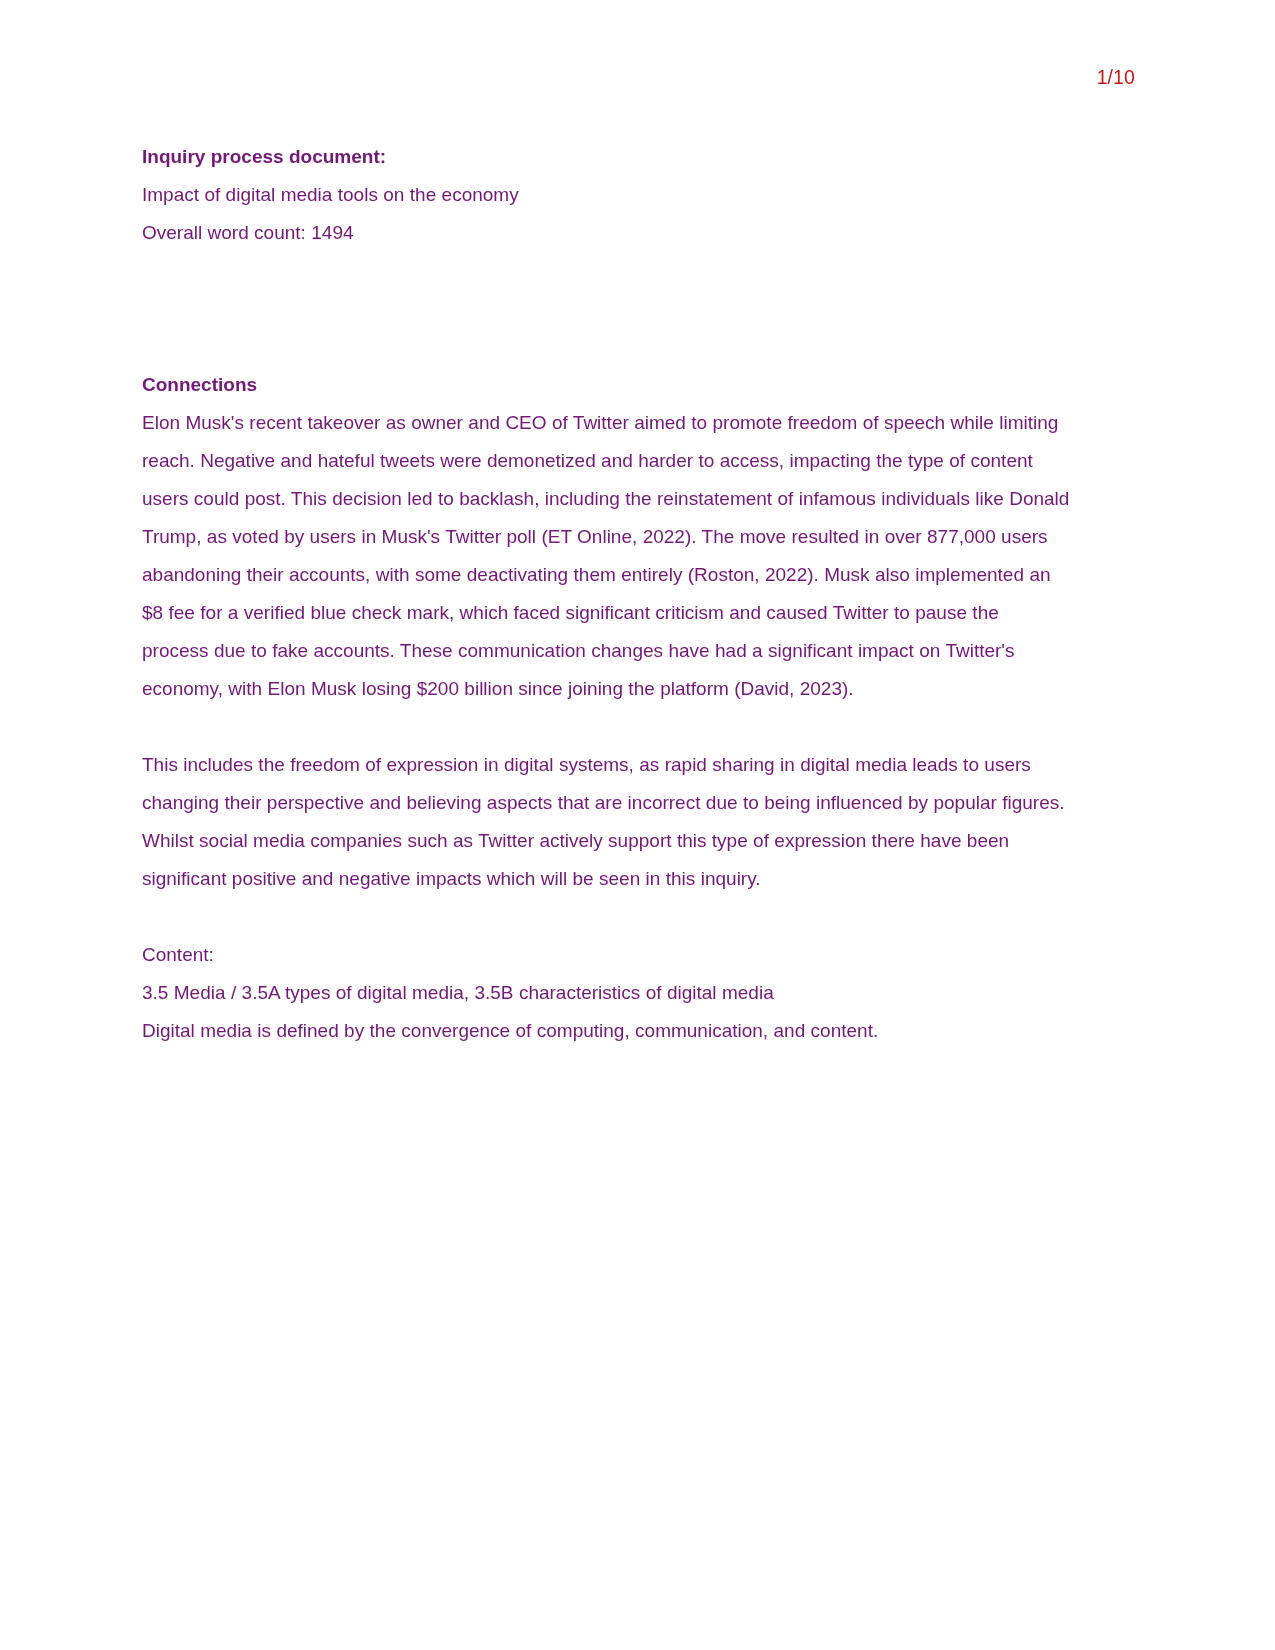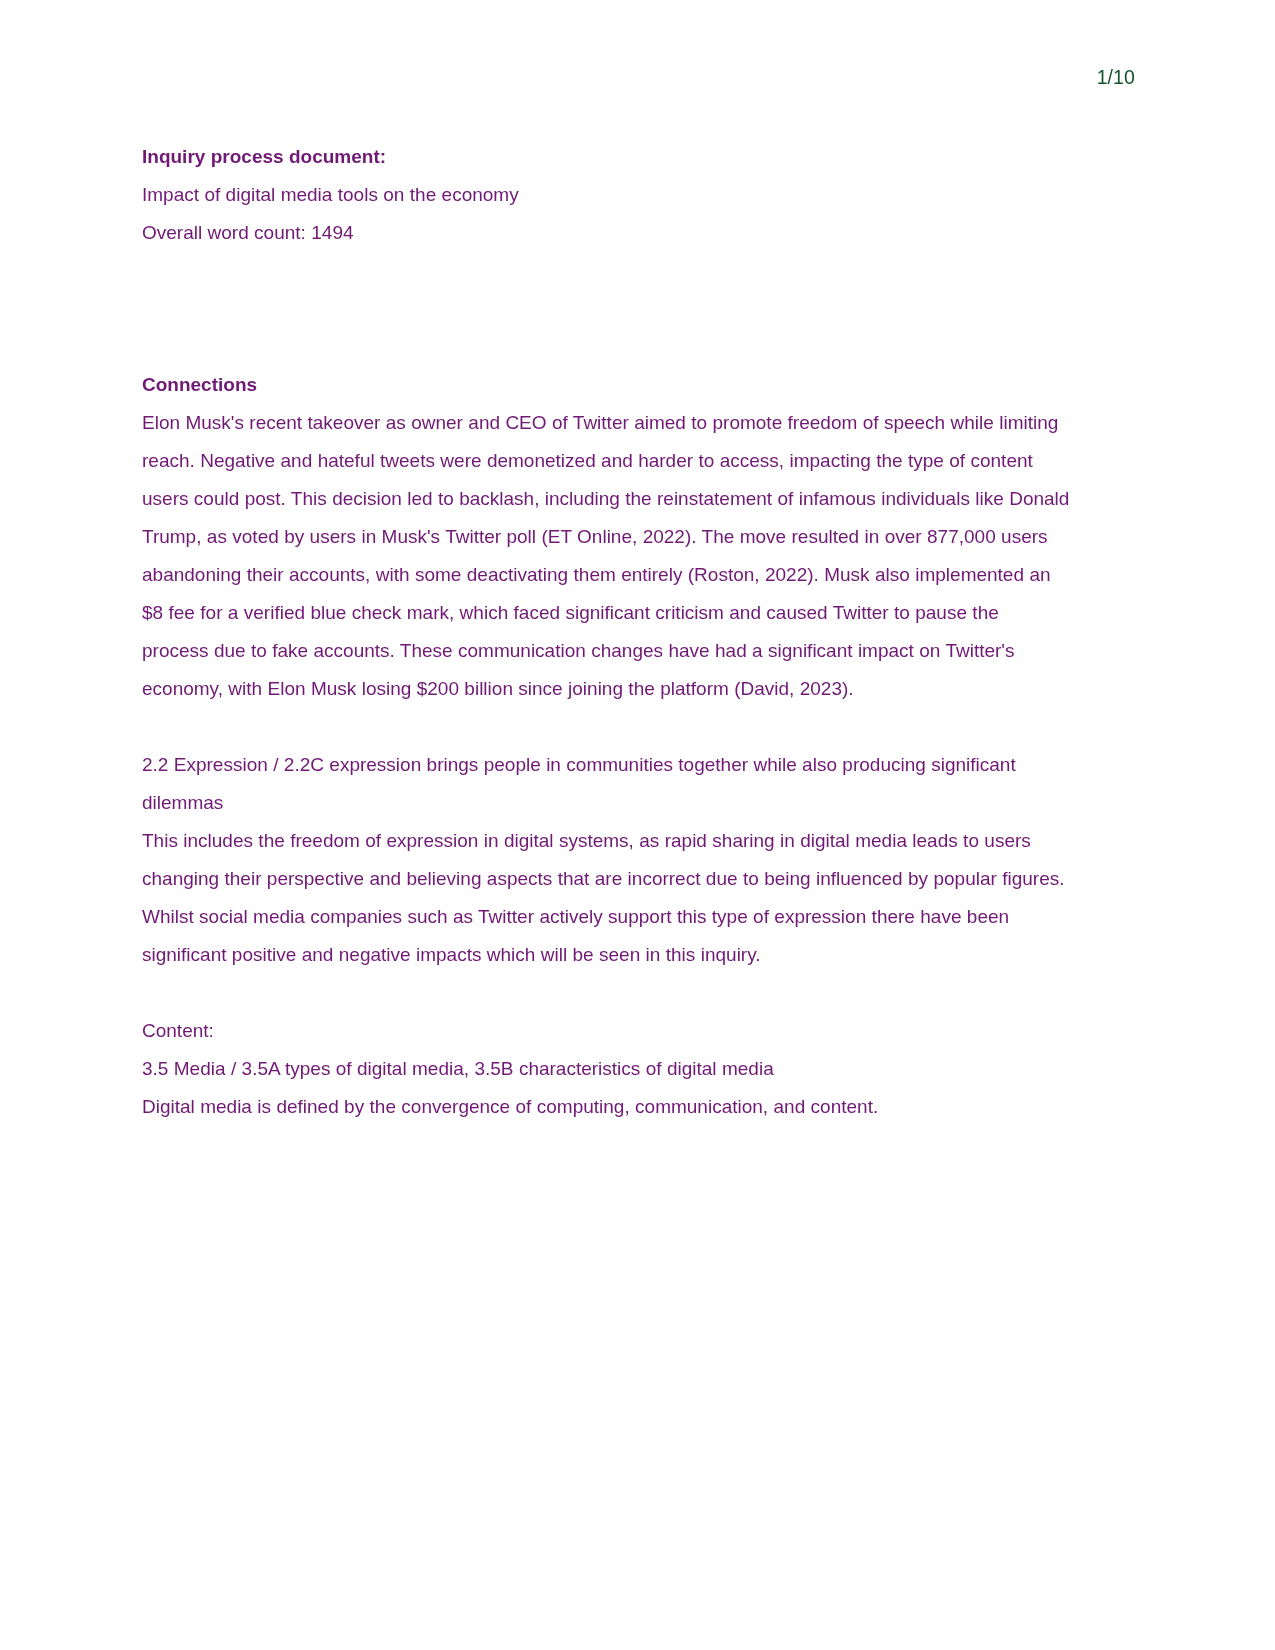--- a/index.html
+++ b/index.html
@@ -18,21 +18,21 @@
     background: #ffffff;
     box-sizing: border-box;
     overflow: hidden;
   }
   .page-number {
     position: absolute;
     top: 64px;
     right: 140px;
     font-size: 19.5px;
     line-height: 26px;
-    color: #14532d;
+    color: #b91c1c;
     letter-spacing: 0.1px;
   }
   .content {
     position: absolute;
     left: 142px;
     top: 138px;
     width: 928px;
   }
   p {
     margin: 0;
@@ -69,21 +69,20 @@
     <div class="spacer-line"></div>
 
 
     <div class="spacer-line"></div>
 
     <p class="heading">Connections</p>
     <p>Elon Musk's recent takeover as owner and CEO of Twitter aimed to promote freedom of speech while limiting reach. Negative and hateful tweets were demonetized and harder to access, impacting the type of content users could post. This decision led to backlash, including the reinstatement of infamous individuals like Donald Trump, as voted by users in Musk's Twitter poll (ET Online, 2022). The move resulted in over 877,000 users abandoning their accounts, with some deactivating them entirely (Roston, 2022). Musk also implemented an $8 fee for a verified blue check mark, which faced significant criticism and caused Twitter to pause the process due to fake accounts. These communication changes have had a significant impact on Twitter's economy, with Elon Musk losing $200 billion since joining the platform (David, 2023).</p>
 
     <div class="spacer-line"></div>
 
-    <p>2.2 Expression / 2.2C expression brings people in communities together while also producing significant dilemmas</p>
     <p>This includes the freedom of expression in digital systems, as rapid sharing in digital media leads to users changing their perspective and believing aspects that are incorrect due to being influenced by popular figures. Whilst social media companies such as Twitter actively support this type of expression there have been significant positive and negative impacts which will be seen in this inquiry.</p>
 
     <div class="spacer-line"></div>
 
     <p>Content:</p>
     <p>3.5 Media / 3.5A types of digital media, 3.5B characteristics of digital media</p>
     <p>Digital media is defined by the convergence of computing, communication, and content.</p>
 
   </div>
 </div>

